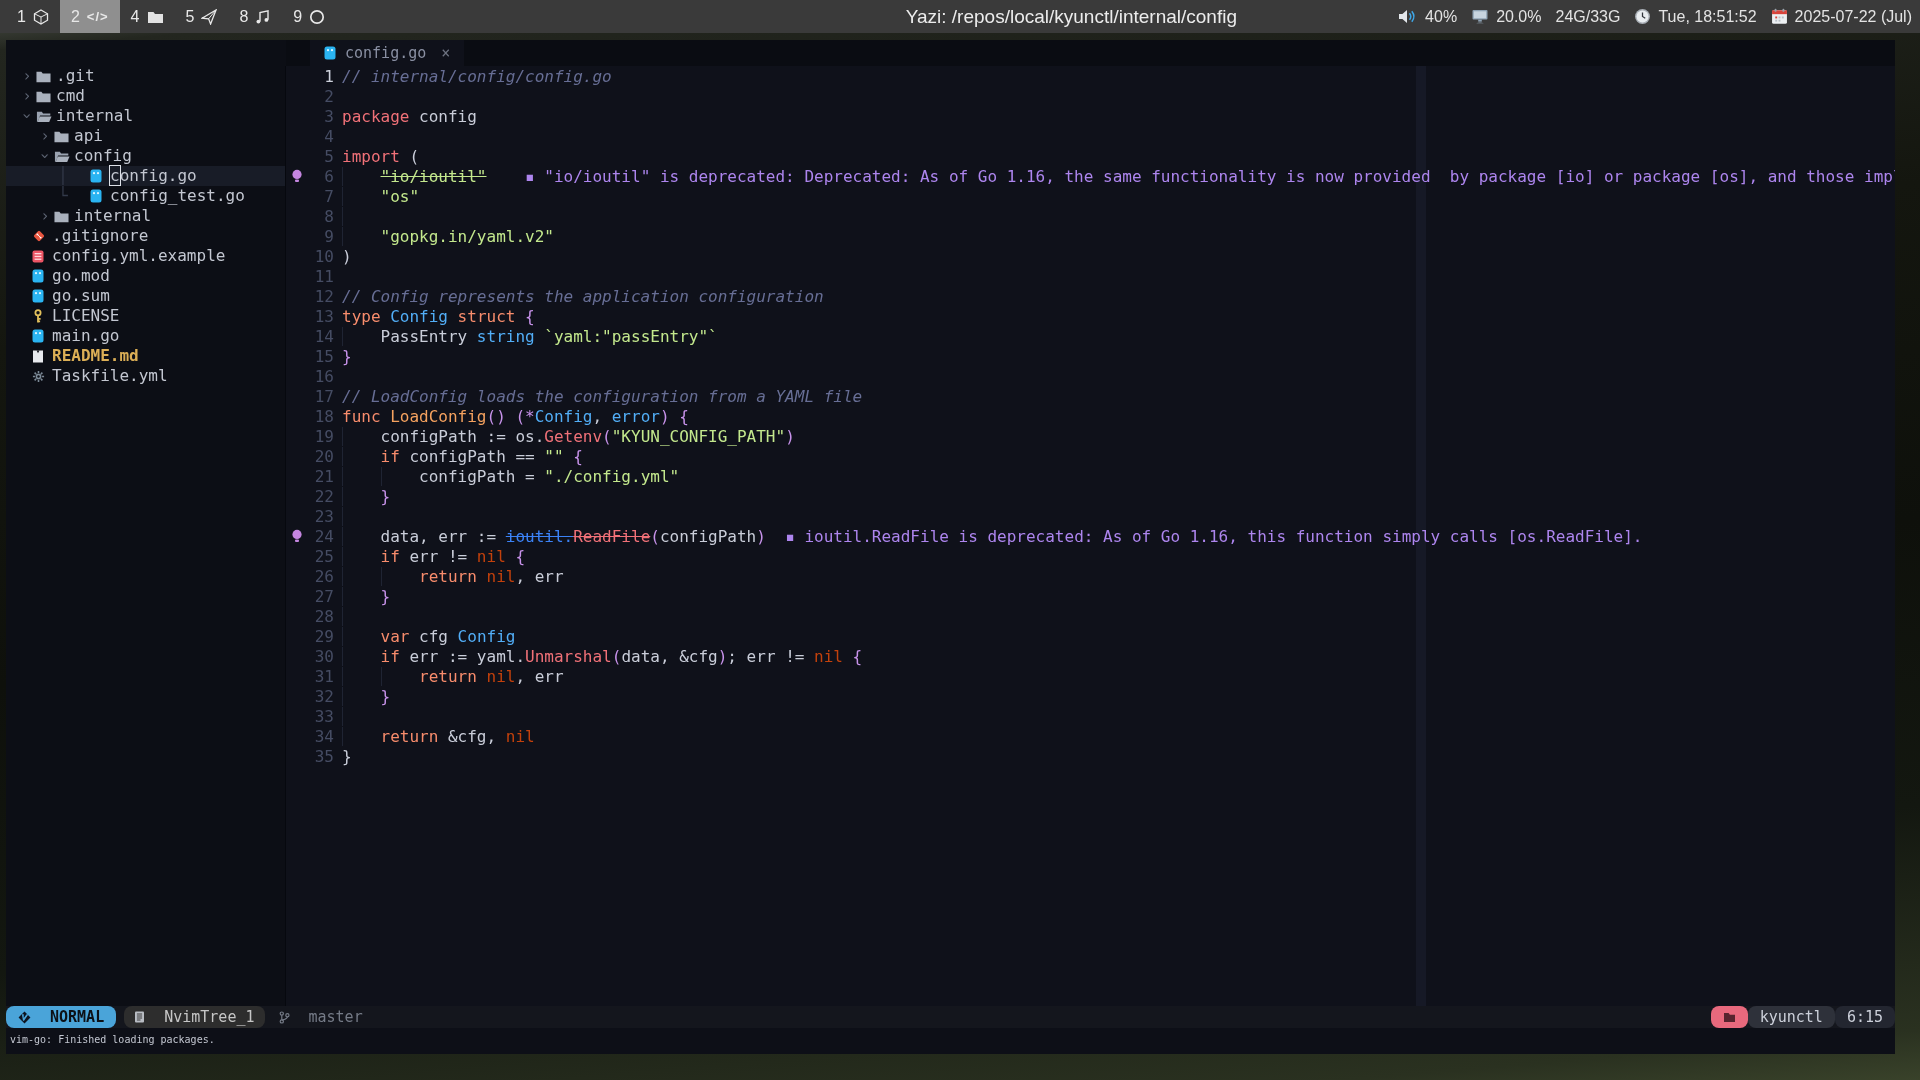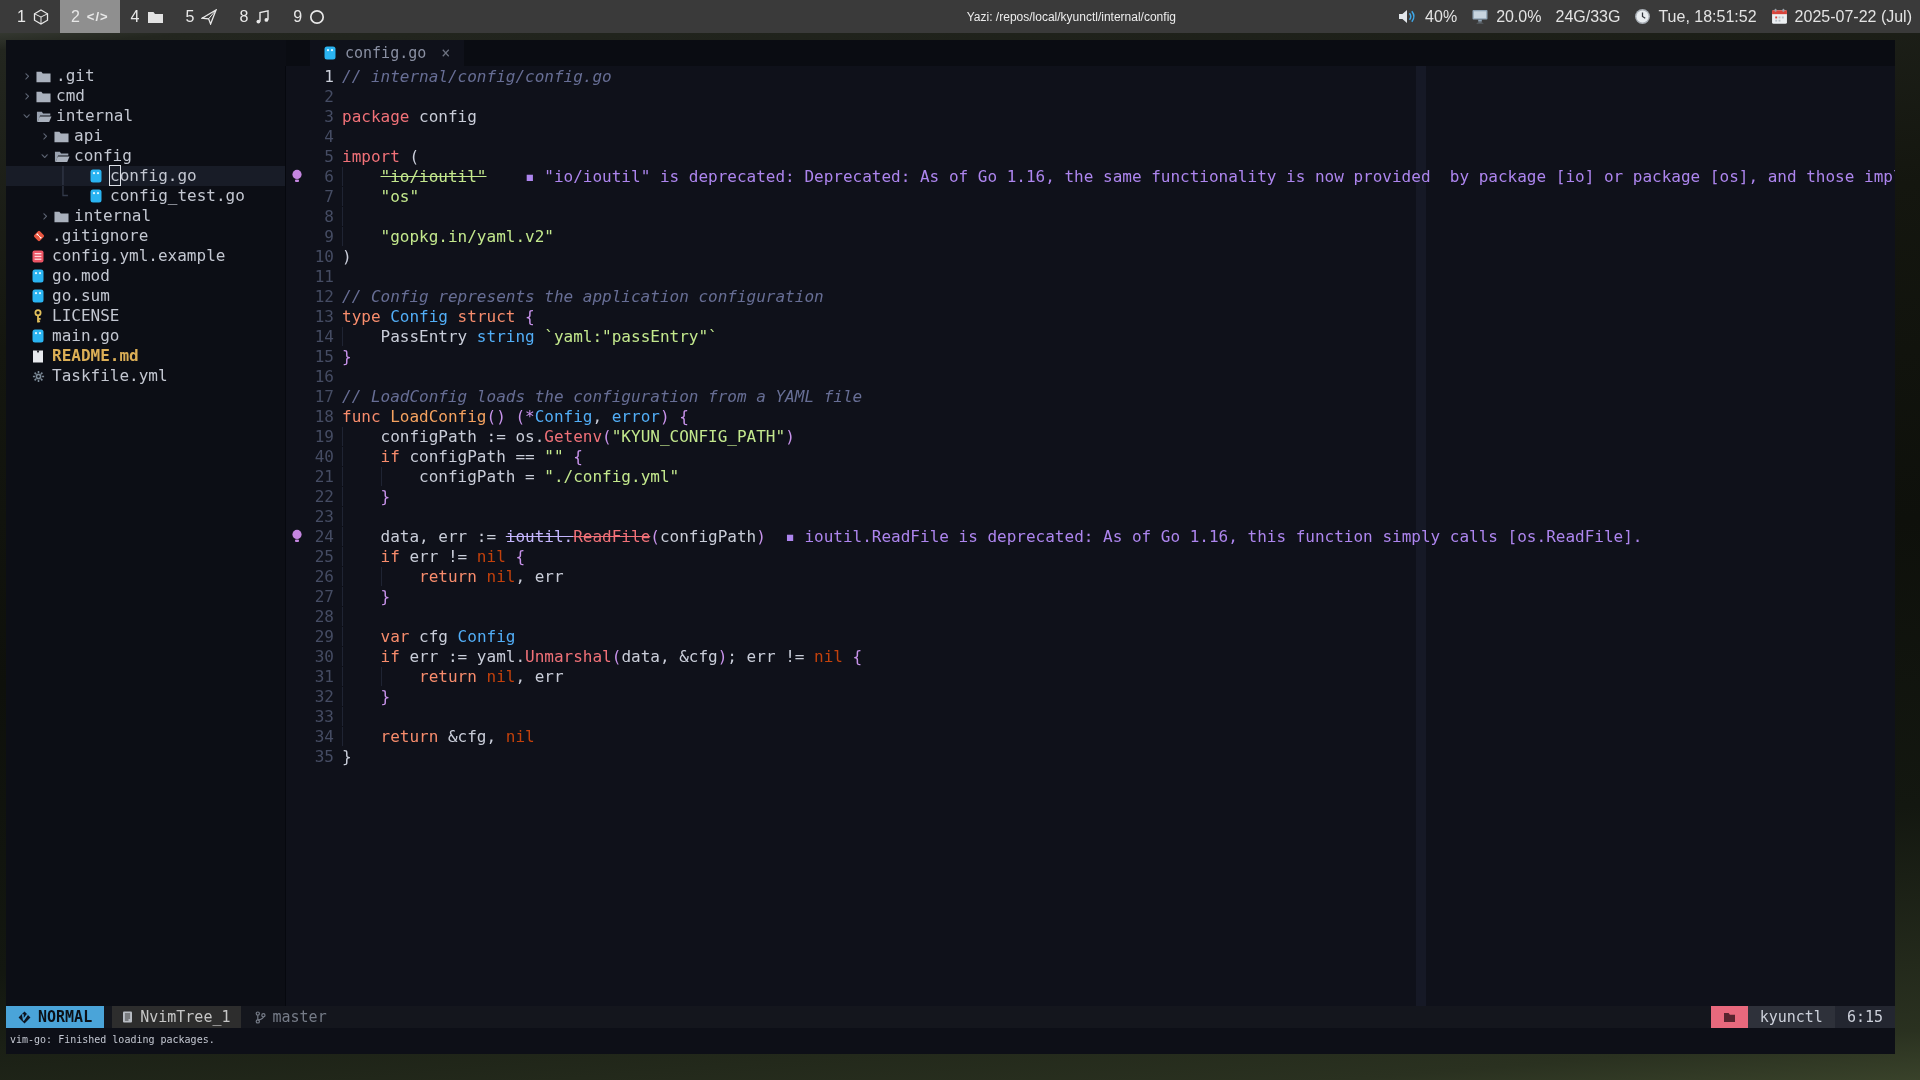--- a/index.html
+++ b/index.html
@@ -9,21 +9,21 @@
     font-family:"Liberation Sans", sans-serif; }
 
   
   .topbar{ position:absolute; left:0; top:0; width:1920px; height:33px; background:#3a3a3a;
     display:flex; align-items:center; color:#e3e3e3; font-size:16px; }
   .ws-wrap{ display:flex; height:100%; align-items:stretch; padding-left:6px; }
   .ws{ display:flex; align-items:center; gap:7px; padding:0 11px; color:#e8e8e8; }
   .ws.active{ background:#8f8f8f; }
   .ws .code-txt{ font-size:13px; font-weight:bold; letter-spacing:1px; }
   .bar-title{ position:absolute; left:55.8%; top:0; height:33px; display:flex; align-items:center;
-    transform:translateX(-50%); color:#ececec; font-size:12px; white-space:nowrap; }
+    transform:translateX(-50%); color:#ececec; font-size:19px; white-space:nowrap; }
   .bar-right{ position:absolute; right:8px; top:0; height:33px; display:flex; align-items:center; gap:14px; font-size:16px; }
   .bar-item{ display:flex; gap:7px; white-space:nowrap; }
   .icn{ display:inline-flex; align-items:center; justify-content:center; line-height:0; }
 
   
   .term{ position:absolute; left:6px; top:40px; width:1889px; height:1014px;
     display:flex; flex-direction:column; background:#0f111a;
     font-family:"DejaVu Sans Mono", monospace; }
   .tabline{ height:26px; flex:none; display:flex; background:#0a0c12; }
   .tabline .tree-gap{ width:280px; flex:none; background:#0c0e15; }
@@ -60,29 +60,29 @@
   .tk-kw1{ color:#f07178; }
   .tk-kw2{ color:#f78c6c; }
   .tk-fn{ color:#f5a25f; }
   .tk-typ{ color:#52aef7; }
   .tk-str{ color:#c3e88d; }
   .tk-meth{ color:#f07178; }
   .tk-pun{ color:#c792ea; }
   .tk-txt{ color:#c9cdd9; }
   .tk-yel{ color:#c2410c; }
   .tk-dels{ color:#c3e88d; text-decoration:line-through; }
-  .tk-delw{ color:#c4b5fd; text-decoration:line-through; }
+  .tk-delw{ color:#3b82f6; text-decoration:line-through; }
   .tk-delr{ color:#f07178; text-decoration:line-through; }
   .tk-diag{ color:#ad85ee; }
   .tk-ig{ box-shadow:inset 1px 0 0 #1f2433; }
 
   
   .statusline{ height:22px; flex:none; background:#14161d; display:flex; align-items:stretch;
     font-size:15px; color:#9aa0ad; }
-  .seg{ display:flex; align-items:center; gap:7px; padding:0 10px; white-space:nowrap; }
+  .seg{ display:flex; align-items:center; gap:19px; padding:0 10px; white-space:nowrap;border-radius:8px; }
   .seg.mode{ background:#4aa4d9; color:#0c1016; font-weight:bold; padding:0 12px; margin-right:8px; }
   .seg.buf{ background:#2d2d2d; color:#c6c6c6; margin-right:4px; }
   .seg.branch{ color:#757b87; }
   .sl-right{ margin-left:auto; display:flex; align-items:stretch; }
   .seg.proj-icon{ background:#e8697d; padding:0 12px; }
   .seg.proj{ background:#2e313a; color:#ccd0da; padding:0 12px; }
   .seg.pos{ background:#232630; color:#ccd0da; padding:8px 12px; }
 
   .cmdline{ height:26px; flex:none; background:#0d0f17; color:#c3c7d1; font-size:10px;
     line-height:22px; padding:1px 0 0 4px; white-space:pre; }
@@ -387,21 +387,21 @@
               <span class="num">18</span>
               <span class="code"><span class="tk-kw2">func</span><span class="tk-fn"> LoadConfig</span><span class="tk-pun">()</span><span class="tk-txt"> </span><span class="tk-pun">(*</span><span class="tk-typ">Config</span><span class="tk-txt">, </span><span class="tk-typ">error</span><span class="tk-pun">)</span><span class="tk-txt"> </span><span class="tk-pun">{</span></span>
             </div>
             <div class="cl">
               <span class="sign"></span>
               <span class="num">19</span>
               <span class="code"><span class="tk-ig">    </span><span class="tk-txt">configPath := os.</span><span class="tk-meth">Getenv</span><span class="tk-pun">(</span><span class="tk-str">"KYUN_CONFIG_PATH"</span><span class="tk-pun">)</span></span>
             </div>
             <div class="cl">
               <span class="sign"></span>
-              <span class="num">40</span>
+              <span class="num">20</span>
               <span class="code"><span class="tk-ig">    </span><span class="tk-kw2">if</span><span class="tk-txt"> configPath == </span><span class="tk-str">""</span><span class="tk-txt"> </span><span class="tk-pun">{</span></span>
             </div>
             <div class="cl">
               <span class="sign"></span>
               <span class="num">21</span>
               <span class="code"><span class="tk-ig">    </span><span class="tk-ig">    </span><span class="tk-txt">configPath = </span><span class="tk-str">"./config.yml"</span></span>
             </div>
             <div class="cl">
               <span class="sign"></span>
               <span class="num">22</span>

